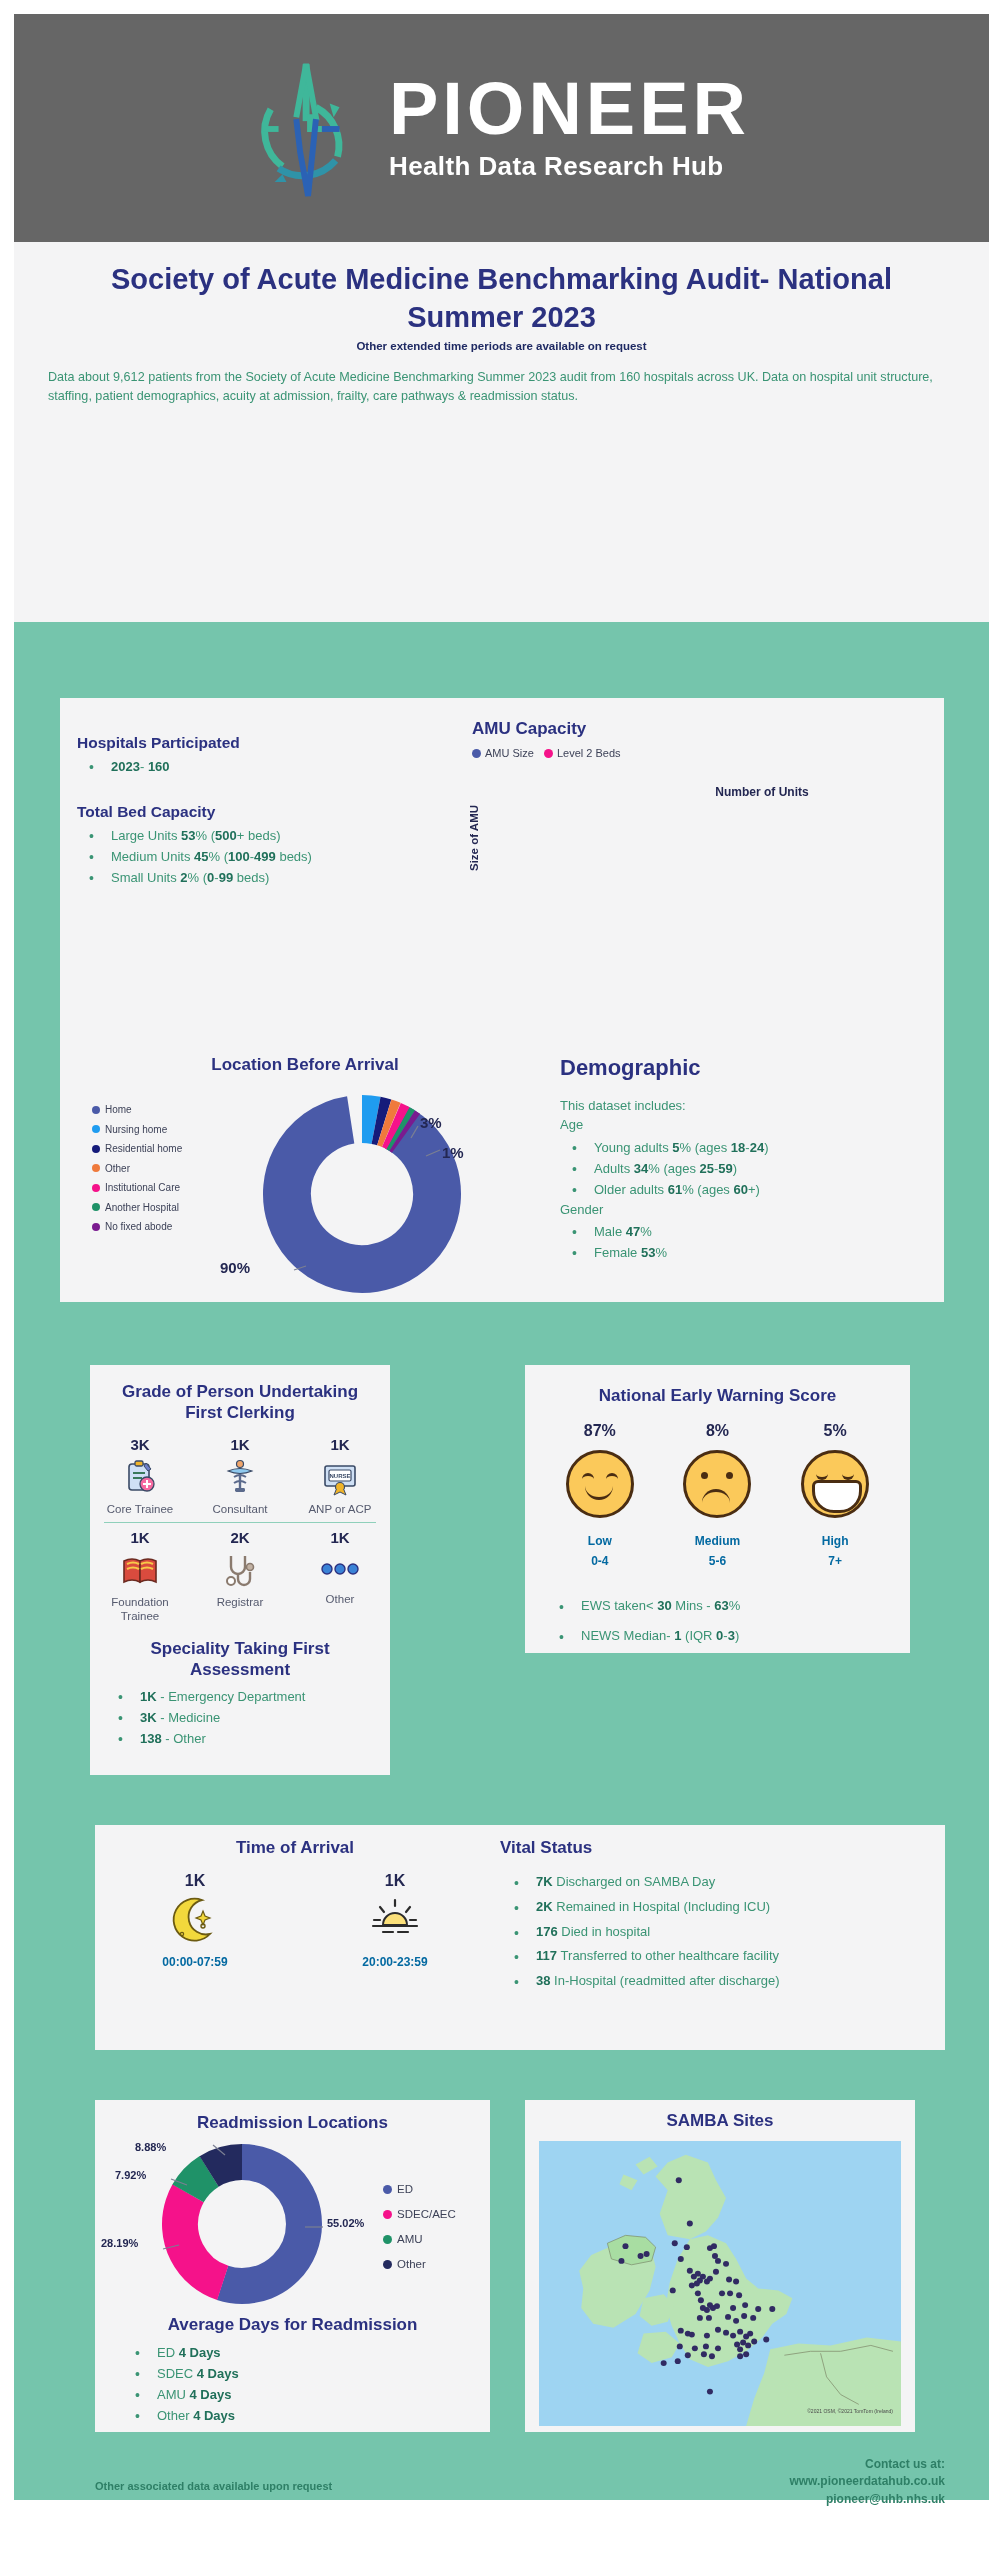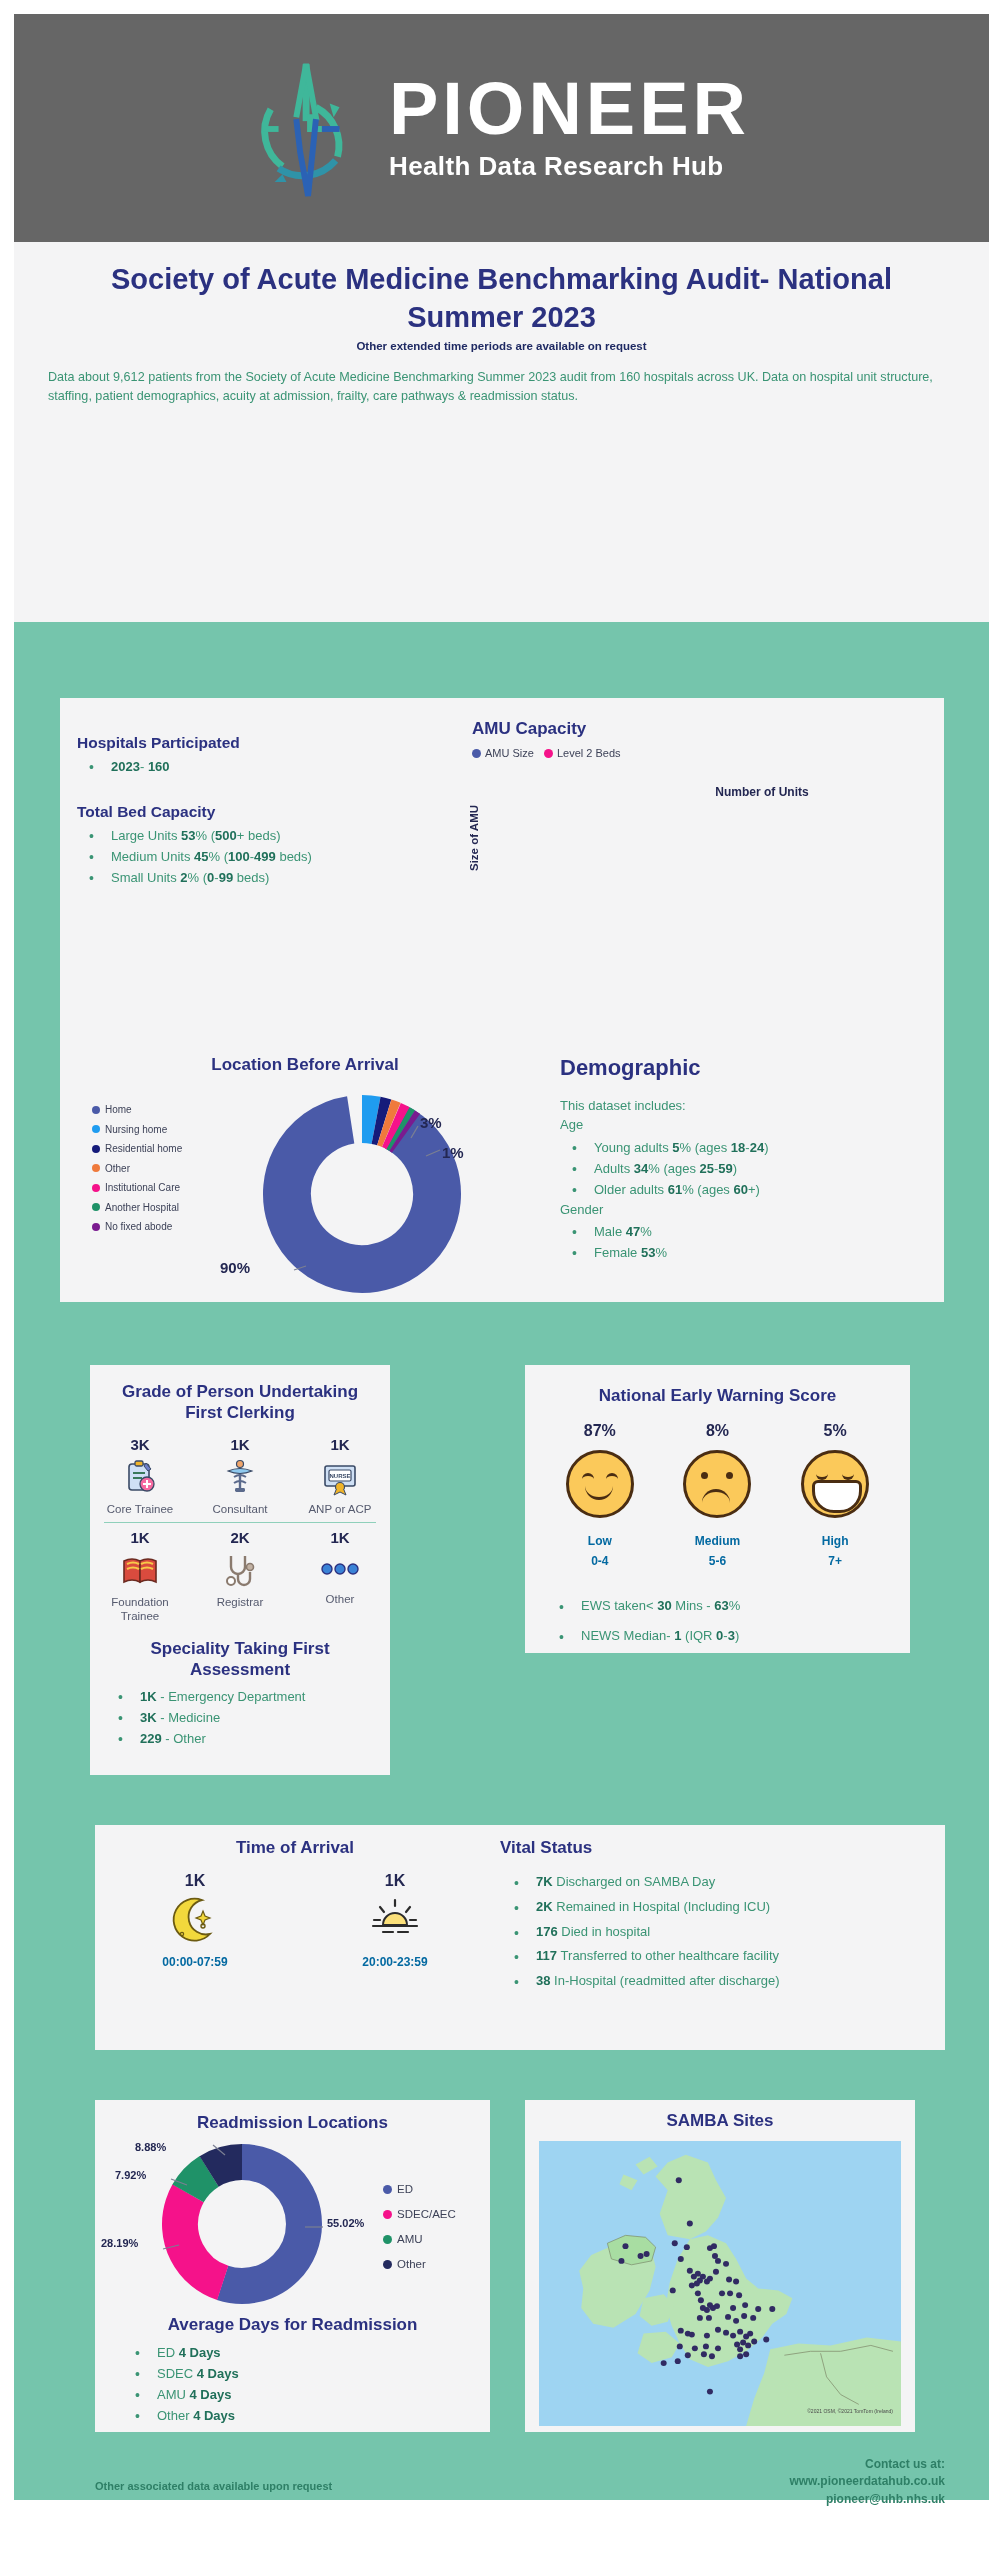--- a/index.html
+++ b/index.html
@@ -291,21 +291,21 @@
           <circle cx="33" cy="9" r="5" fill="#3a82d6" stroke="#2b3180" stroke-width="1.4"></circle>
         </svg>
         <div class="ilab" style="margin-top:14px;">Other</div>
       </div>
     </div>
 
     <h3 class="card-title" style="margin:14px 30px 0 30px;">Speciality Taking First Assessment</h3>
     <ul class="bul" style="margin-top:6px;padding-left:50px;">
       <li><span><b>1K</b> - Emergency Department</span></li>
       <li><span><b>3K</b> - Medicine</span></li>
-      <li><span><b>229</b> - Other</span></li>
+      <li><span><b>138</b> - Other</span></li>
     </ul>
   </div>
 
   <div class="card" style="left:525px;top:1365px;width:385px;height:288px;">
     <h3 class="card-title" style="margin-top:20px;">National Early Warning Score</h3>
 
     <div class="igrid" style="margin-top:16px;padding:0 16px;">
       <div class="icell">
         <div class="inum" style="font-size:16px;">87%</div>
         <div class="face" style="margin-top:6px;">

